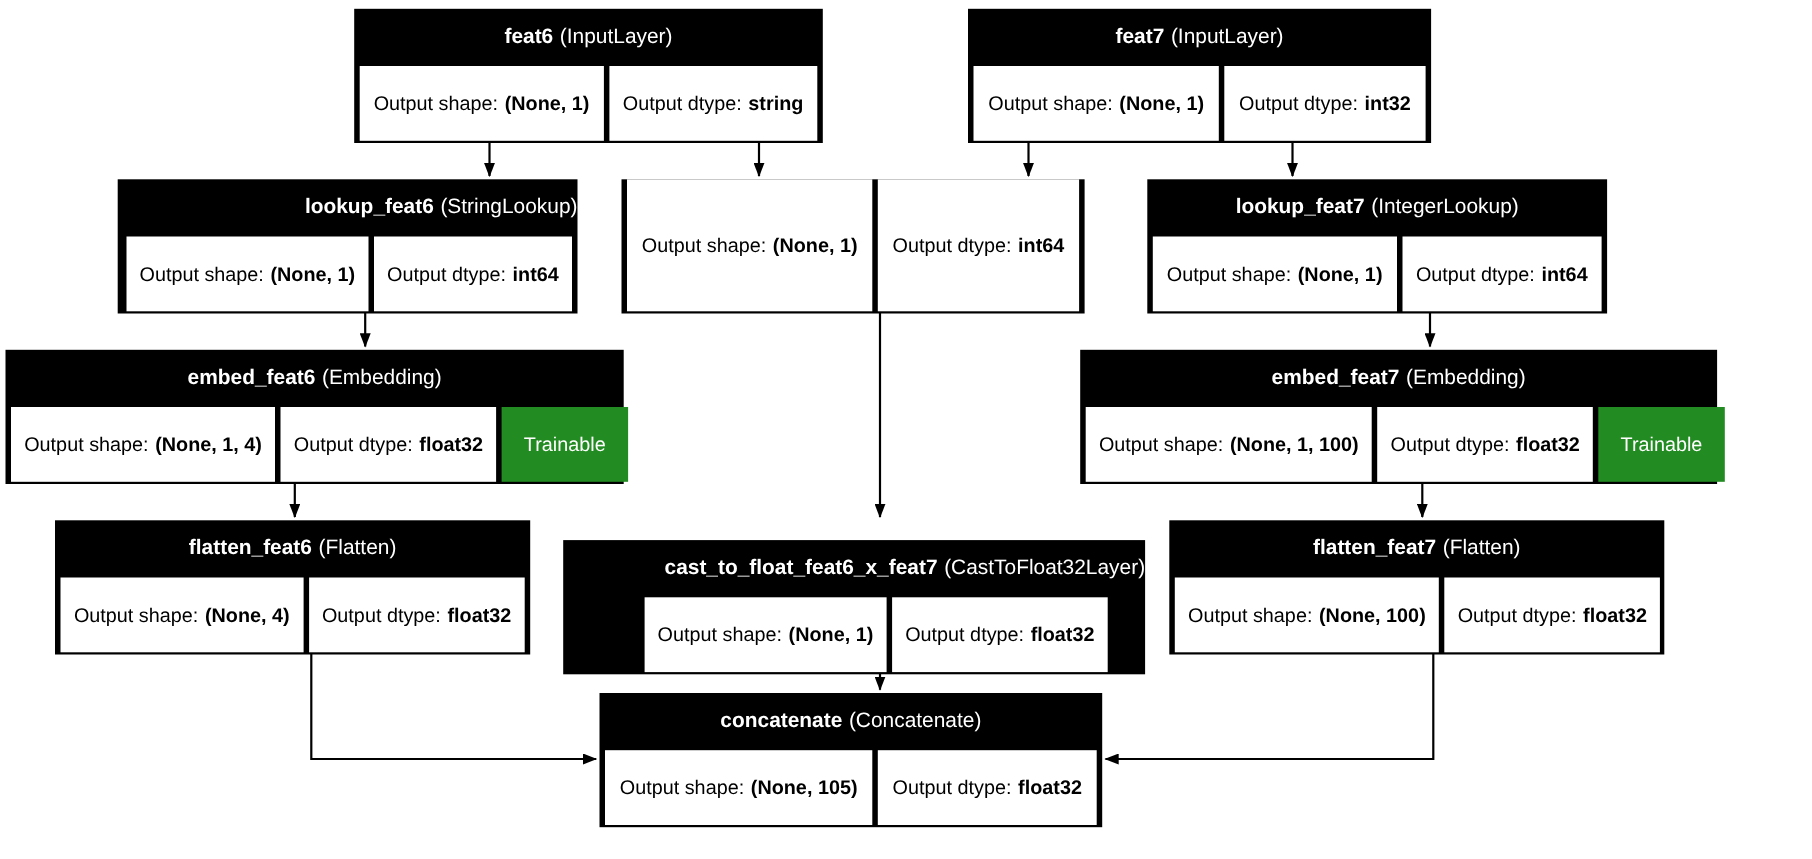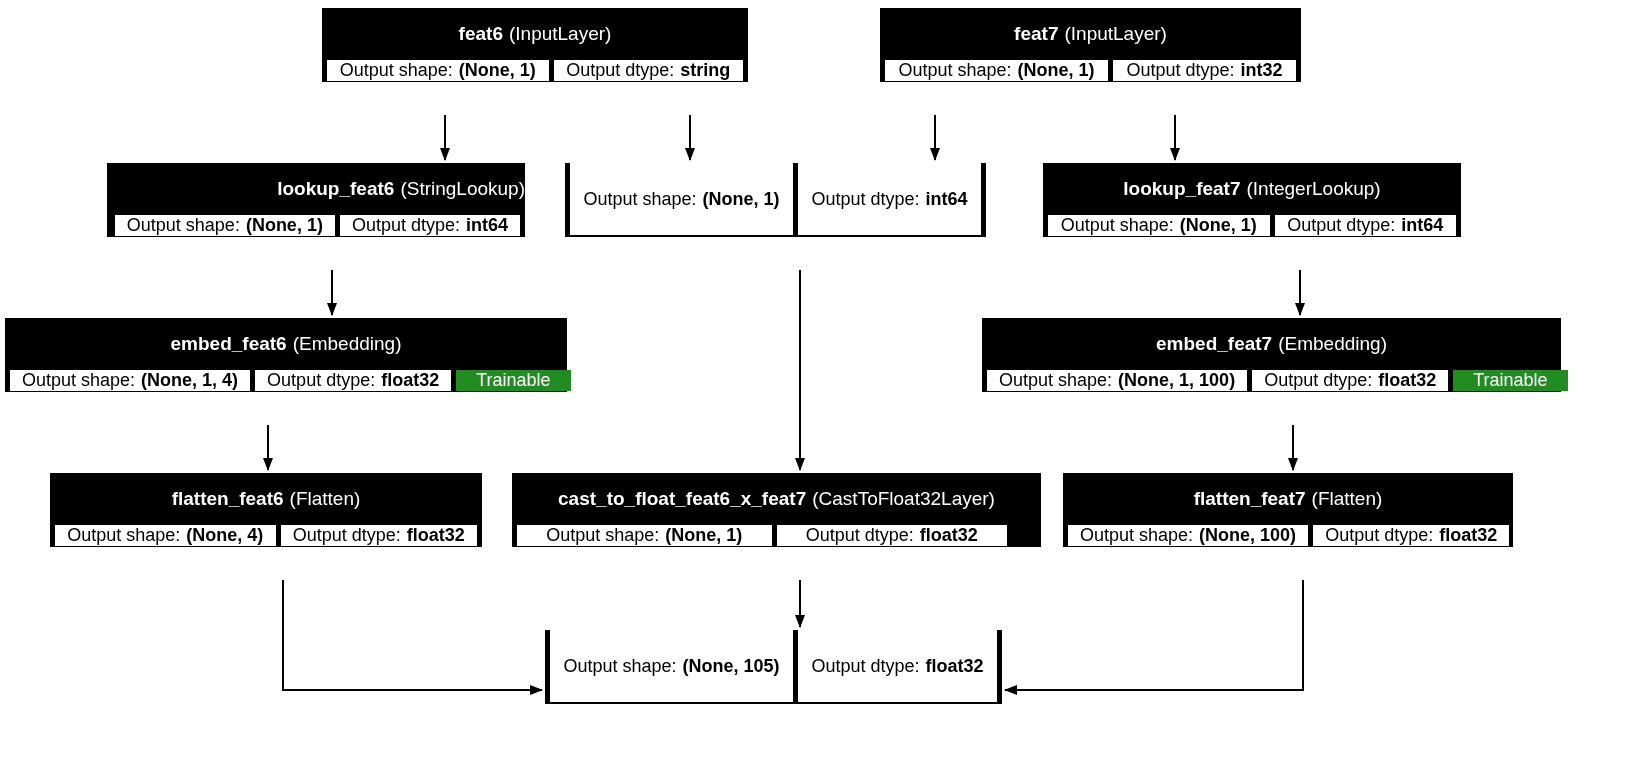--- a/index.html
+++ b/index.html
@@ -1,19 +1,19 @@
 <!DOCTYPE html>
 <html><head>
 <meta charset="utf-8">
 <style>
   html,body{margin:0;padding:0;background:#ffffff;}
   body{font-family:"Liberation Sans",sans-serif;}
   .canvas{position:relative;width:1647px;height:781px;background:#ffffff;overflow:hidden;}
   .edges{position:absolute;left:0;top:0;width:1647px;height:781px;z-index:1;pointer-events:none;}
-  .node{position:absolute;height:74px;background:#000000;box-sizing:border-box;display:flex;flex-direction:column;z-index:2;}
+  .node{position:absolute;height:122px;background:#000000;box-sizing:border-box;display:flex;flex-direction:column;z-index:2;}
   .hdr{flex:0 0 52px;display:flex;align-items:center;justify-content:center;color:#ffffff;font-size:19px;white-space:nowrap;}
   .nm{font-weight:bold;margin-right:6px;}
   .cells{flex:1;display:flex;gap:5px;padding:0 5px 2px 5px;box-sizing:border-box;}
   .cell{flex:1 1 auto;background:#ffffff;color:#000000;display:flex;align-items:center;justify-content:center;font-size:18px;white-space:nowrap;padding:0 12px;}
   .cell .val{font-weight:bold;margin-left:6px;}
   .cell.trainable{flex:0 0 auto;background:#228B22;color:#ffffff;font-weight:normal;font-size:18px;padding:0 20px;}
 </style>
 </head>
 <body>
 
@@ -166,21 +166,21 @@
         <span>Output shape:</span>
         <span class="val">(None, 4)</span>
       </div>
       <div class="cell">
         <span>Output dtype:</span>
         <span class="val">float32</span>
       </div>
     </div>
   </div>
 
-  <div class="node" style="left:512px;top:473px;width:529px;">
+  <div class="node" style="left:512px;top:491px;width:529px;align-items:flex-end;">
     <div class="hdr">
       <span class="nm">cast_to_float_feat6_x_feat7</span>
       <span class="cl">(CastToFloat32Layer)</span>
     </div>
     <div class="cells" style="padding-right:34px;">
       <div class="cell">
         <span>Output shape:</span>
         <span class="val">(None, 1)</span>
       </div>
       <div class="cell">
@@ -201,20 +201,24 @@
         <span class="val">(None, 100)</span>
       </div>
       <div class="cell">
         <span>Output dtype:</span>
         <span class="val">float32</span>
       </div>
     </div>
   </div>
 
   <div class="node" style="left:545px;top:630px;width:457px;">
+    <div class="hdr">
+      <span class="nm">concatenate</span>
+      <span class="cl">(Concatenate)</span>
+    </div>
     <div class="cells">
       <div class="cell">
         <span>Output shape:</span>
         <span class="val">(None, 105)</span>
       </div>
       <div class="cell">
         <span>Output dtype:</span>
         <span class="val">float32</span>
       </div>
     </div>

